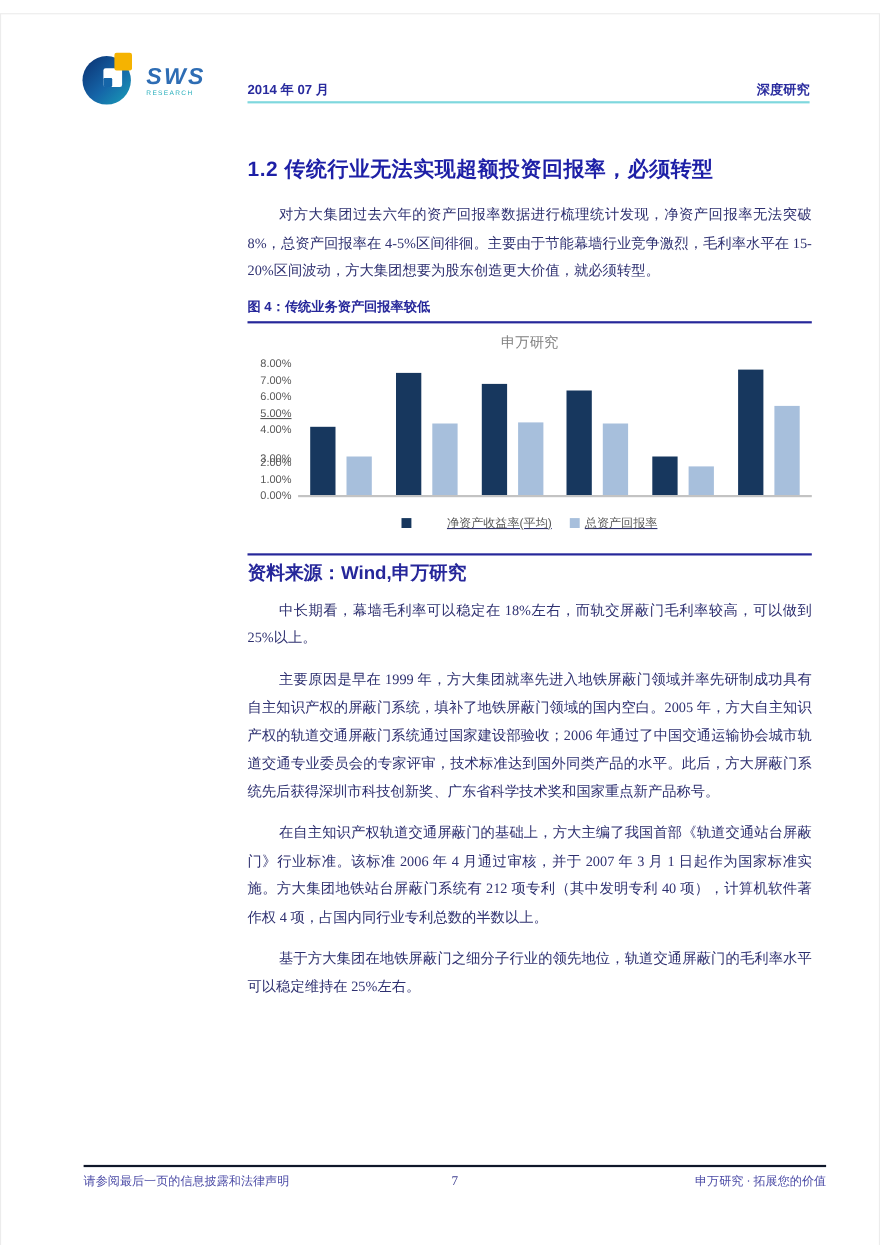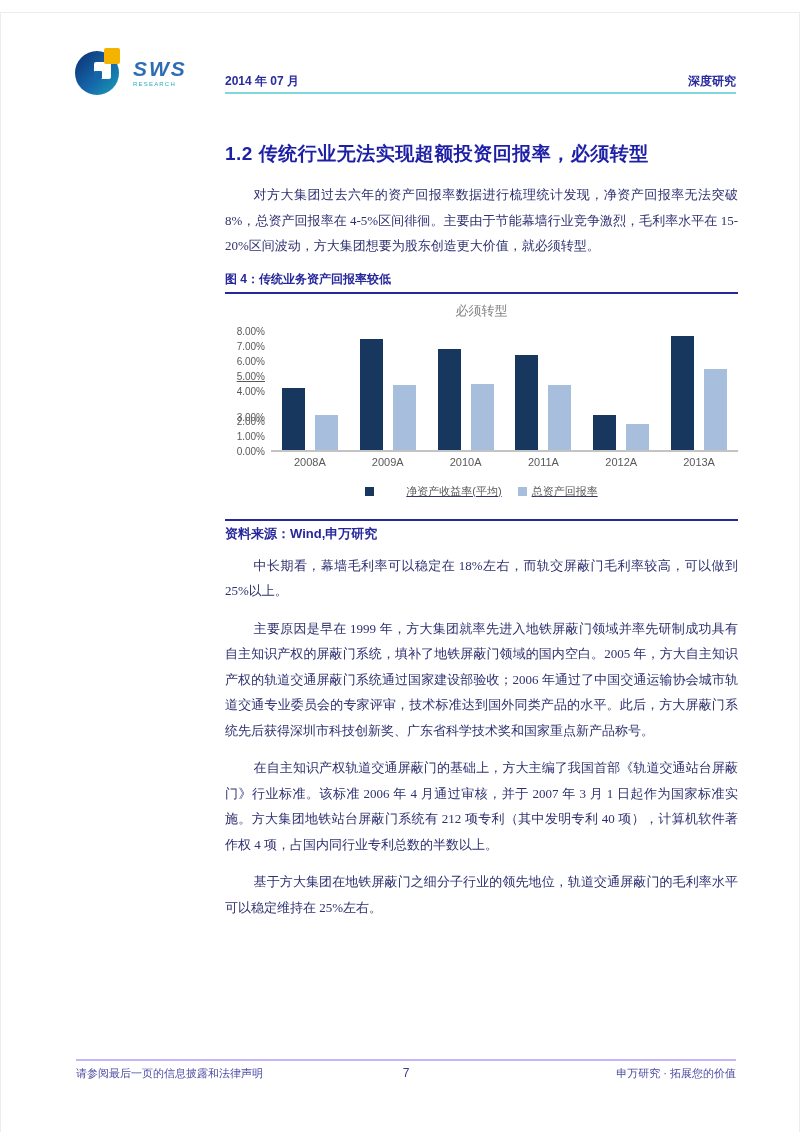--- a/index.html
+++ b/index.html
@@ -39,25 +39,25 @@
   .plot { flex: 1; height: 120px; display: flex; align-items: flex-end; border-bottom: 2px solid #C3C3C3; }
   .group { flex: 1; display: flex; align-items: flex-end; justify-content: center; gap: 10px; }
   .bar { width: 23px; }
   .x-labels { display: flex; padding-left: 46px; margin-top: 4px; }
   .x-labels span { flex: 1; text-align: center; font-size: 11px; color: #595959; }
   .legend { display: flex; justify-content: center; align-items: center; margin-top: 16px; gap: 16px; text-decoration: underline; }
   .legend-item { display: flex; align-items: center; font-size: 11px; color: #595959; }
   .legend-item .marker { width: 9px; height: 9px; display: inline-block; margin-right: 5px; }
   .legend-item.wide-gap .marker { margin-right: 32px; }
   .fig-source { margin-top: 20px; border-top: 2px solid #26279A; padding-top: 4px;
-                font-size: 13px; font-weight: bold; color: #26279A; }
+                font-size: 17px; font-weight: bold; color: #26279A; }
 
   
-  .footer { position: absolute; left: 75px; right: 63px; top: 1046px;
-            border-top: 2px solid #c4b5fd; padding-top: 5px; }
+  .footer { position: absolute; left: 75px; right: 48px; top: 1046px;
+            border-top: 2px solid #0f172a; padding-top: 5px; font-family: Liberation Serif, serif; }
   .footer-row { position: relative; display: flex; justify-content: space-between;
                 font-size: 11px; color: #4B4BA6; }
   .footer-page { position: absolute; left: 50%; transform: translateX(-50%); color: #3B3B8F; font-size: 12px; }
 </style>
 </head>
 <body>
 
 <div class="page">
 
   <div class="logo">
@@ -87,21 +87,21 @@
 
   <main class="content">
     <h2 class="section-title">1.2 传统行业无法实现超额投资回报率，必须转型</h2>
 
     <p>对方大集团过去六年的资产回报率数据进行梳理统计发现，净资产回报率无法突破 8%，总资产回报率在 4-5%区间徘徊。主要由于节能幕墙行业竞争激烈，毛利率水平在 15-20%区间波动，方大集团想要为股东创造更大价值，就必须转型。</p>
 
     <figure>
       <div class="fig-caption">图 4：传统业务资产回报率较低</div>
 
       <div class="chart" id="chart">
-        <div class="chart-title">必须转型</div>
+        <div class="chart-title">申万研究</div>
         <div class="chart-body">
           <div class="y-axis" id="y-axis">
               <div class="ytick" style="top: -5.5px;">8.00%</div>
               <div class="ytick" style="top: 9.5px;">7.00%</div>
               <div class="ytick" style="top: 24.5px;">6.00%</div>
               <div class="ytick" style="top: 39.5px; text-decoration: underline;">5.00%</div>
               <div class="ytick" style="top: 54.5px;">4.00%</div>
               <div class="ytick" style="top: 80px;">3.00%</div>
               <div class="ytick" style="top: 84.5px;">2.00%</div>
               <div class="ytick" style="top: 99.5px;">1.00%</div>
@@ -127,28 +127,20 @@
               <div class="group">
                 <div class="bar" style="height: 34.5px; background: rgb(23, 55, 94);"></div>
                 <div class="bar" style="height: 25.5px; background: rgb(167, 191, 220);"></div>
               </div>
               <div class="group">
                 <div class="bar" style="height: 114px; background: rgb(23, 55, 94);"></div>
                 <div class="bar" style="height: 81px; background: rgb(167, 191, 220);"></div>
               </div>
             </div>
         </div>
-        <div class="x-labels" id="x-labels">
-            <span>2008A</span>
-            <span>2009A</span>
-            <span>2010A</span>
-            <span>2011A</span>
-            <span>2012A</span>
-            <span>2013A</span>
-          </div>
         <div class="legend" id="legend">
             <div class="legend-item wide-gap">
               <span class="marker" style="background: rgb(23, 55, 94);"></span>
               <span>净资产收益率(平均)</span>
             </div>
             <div class="legend-item">
               <span class="marker" style="background: rgb(167, 191, 220);"></span>
               <span>总资产回报率</span>
             </div>
           </div>

